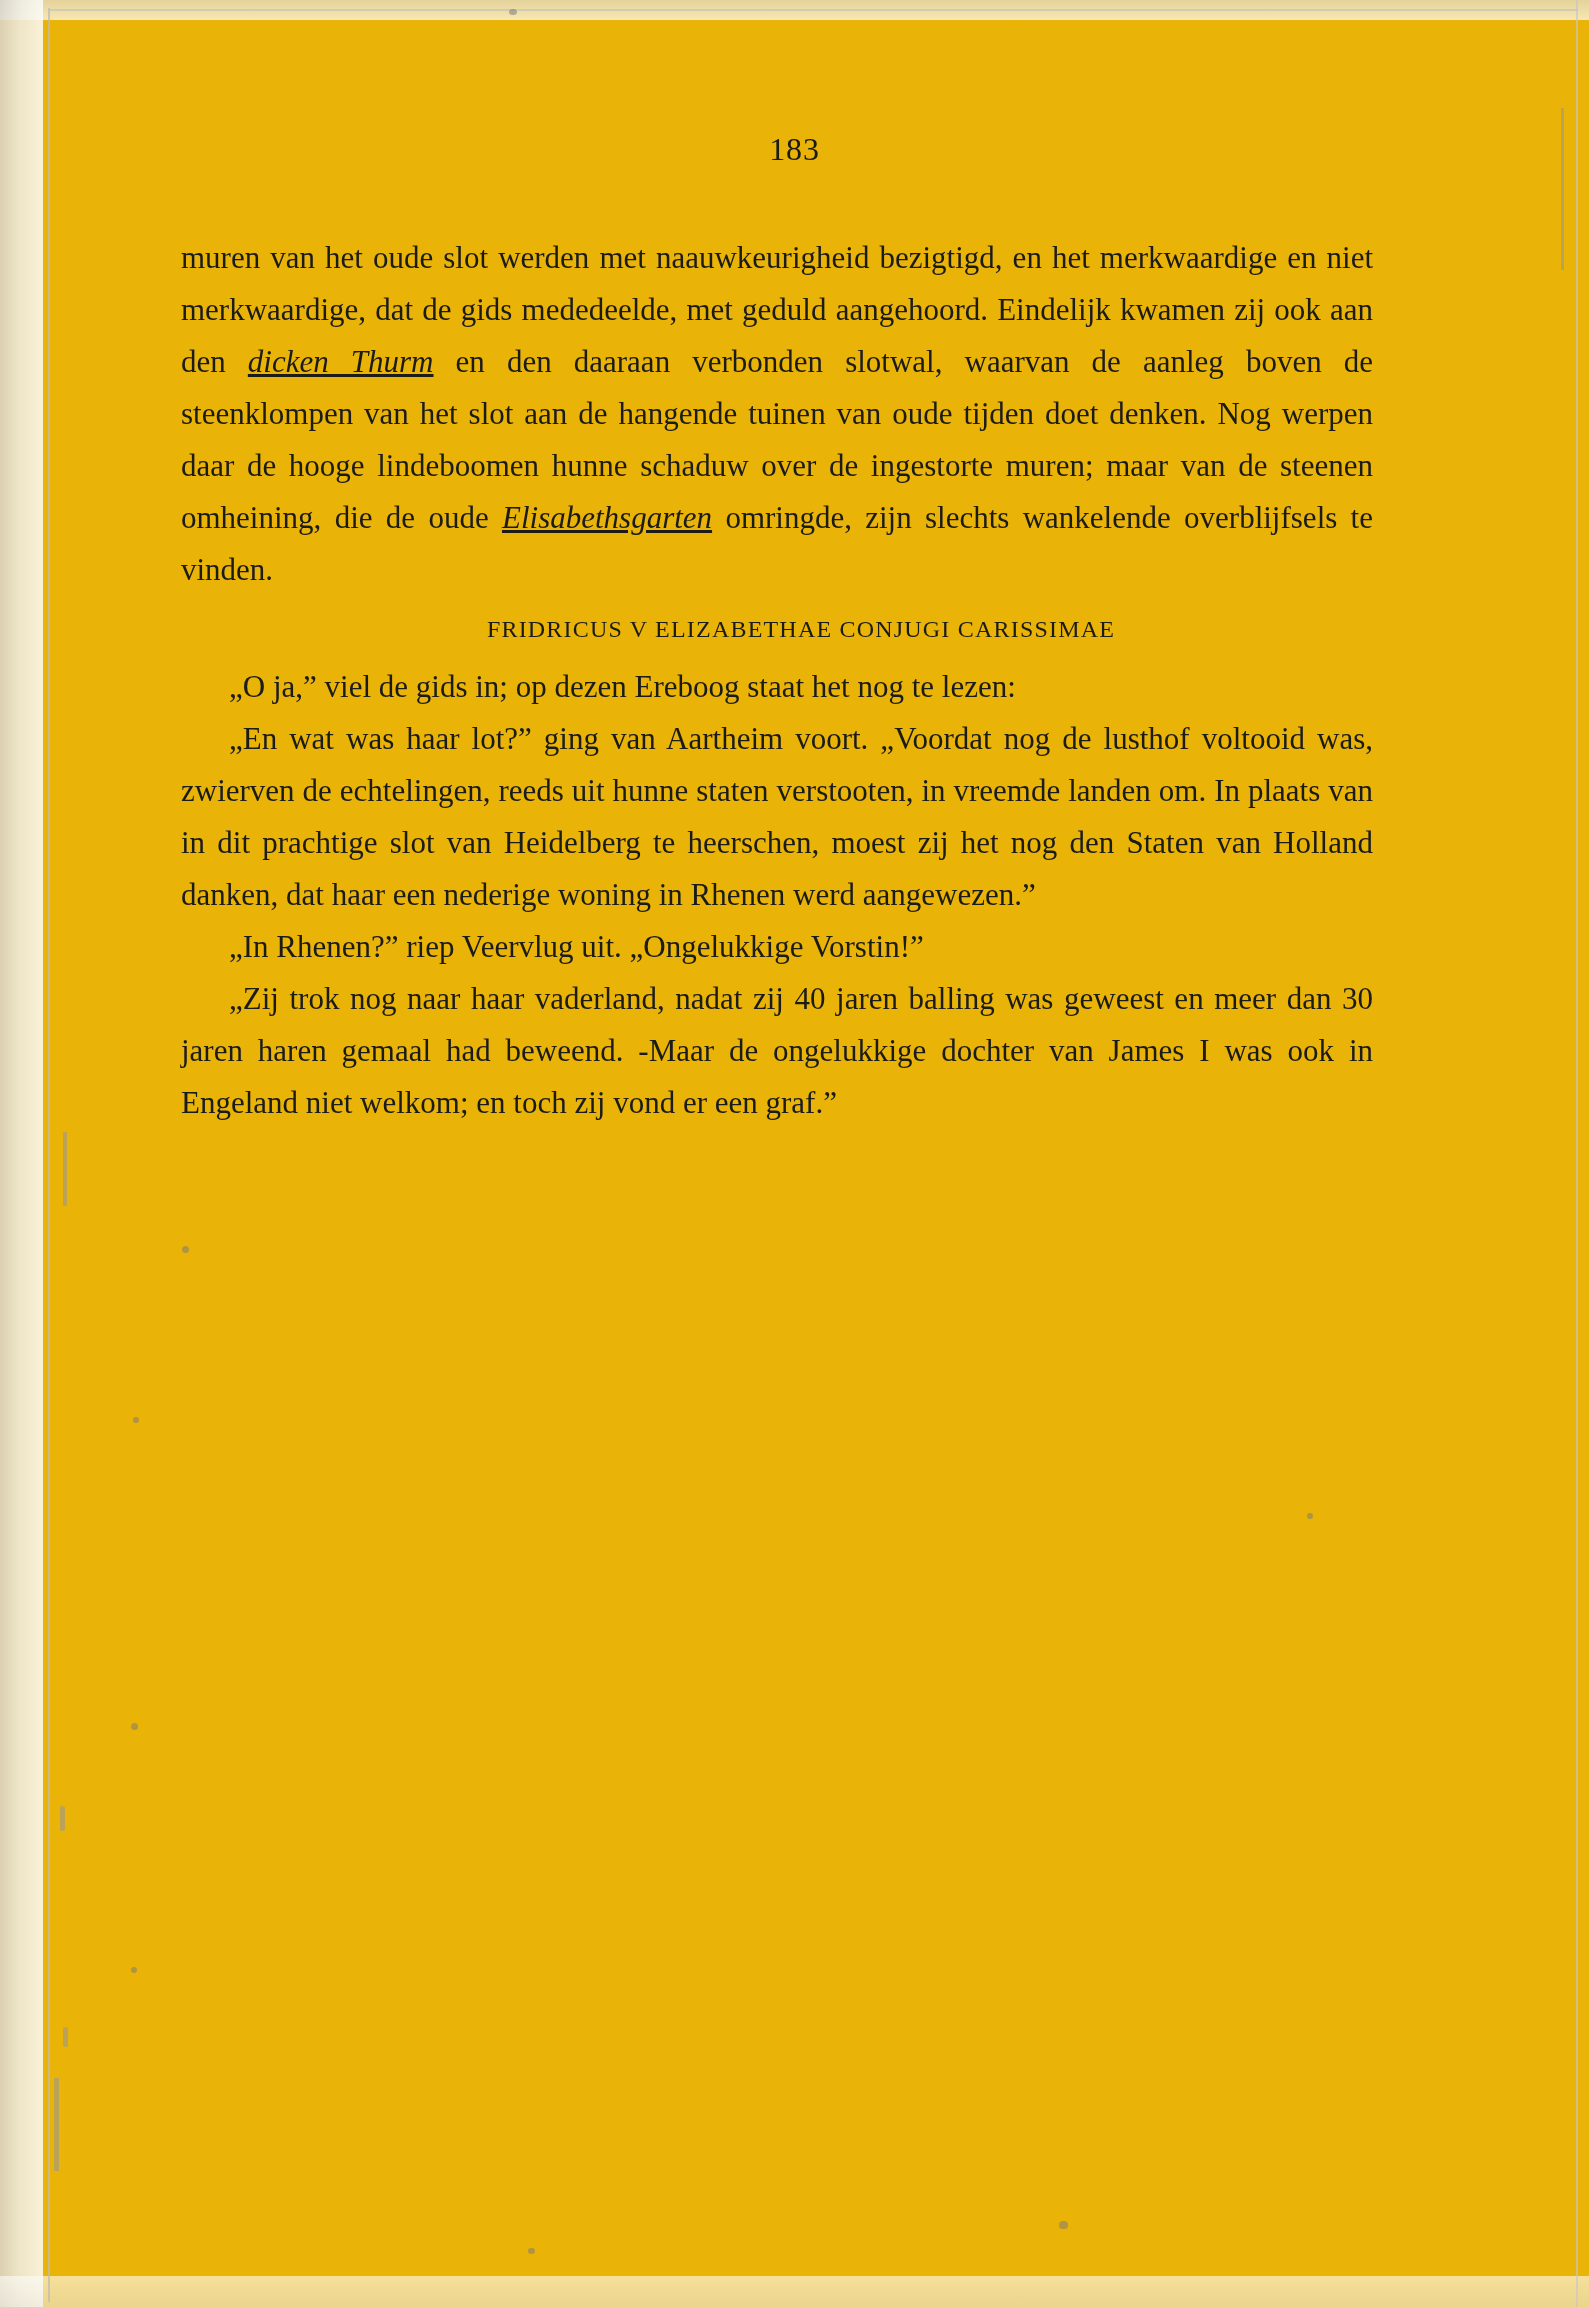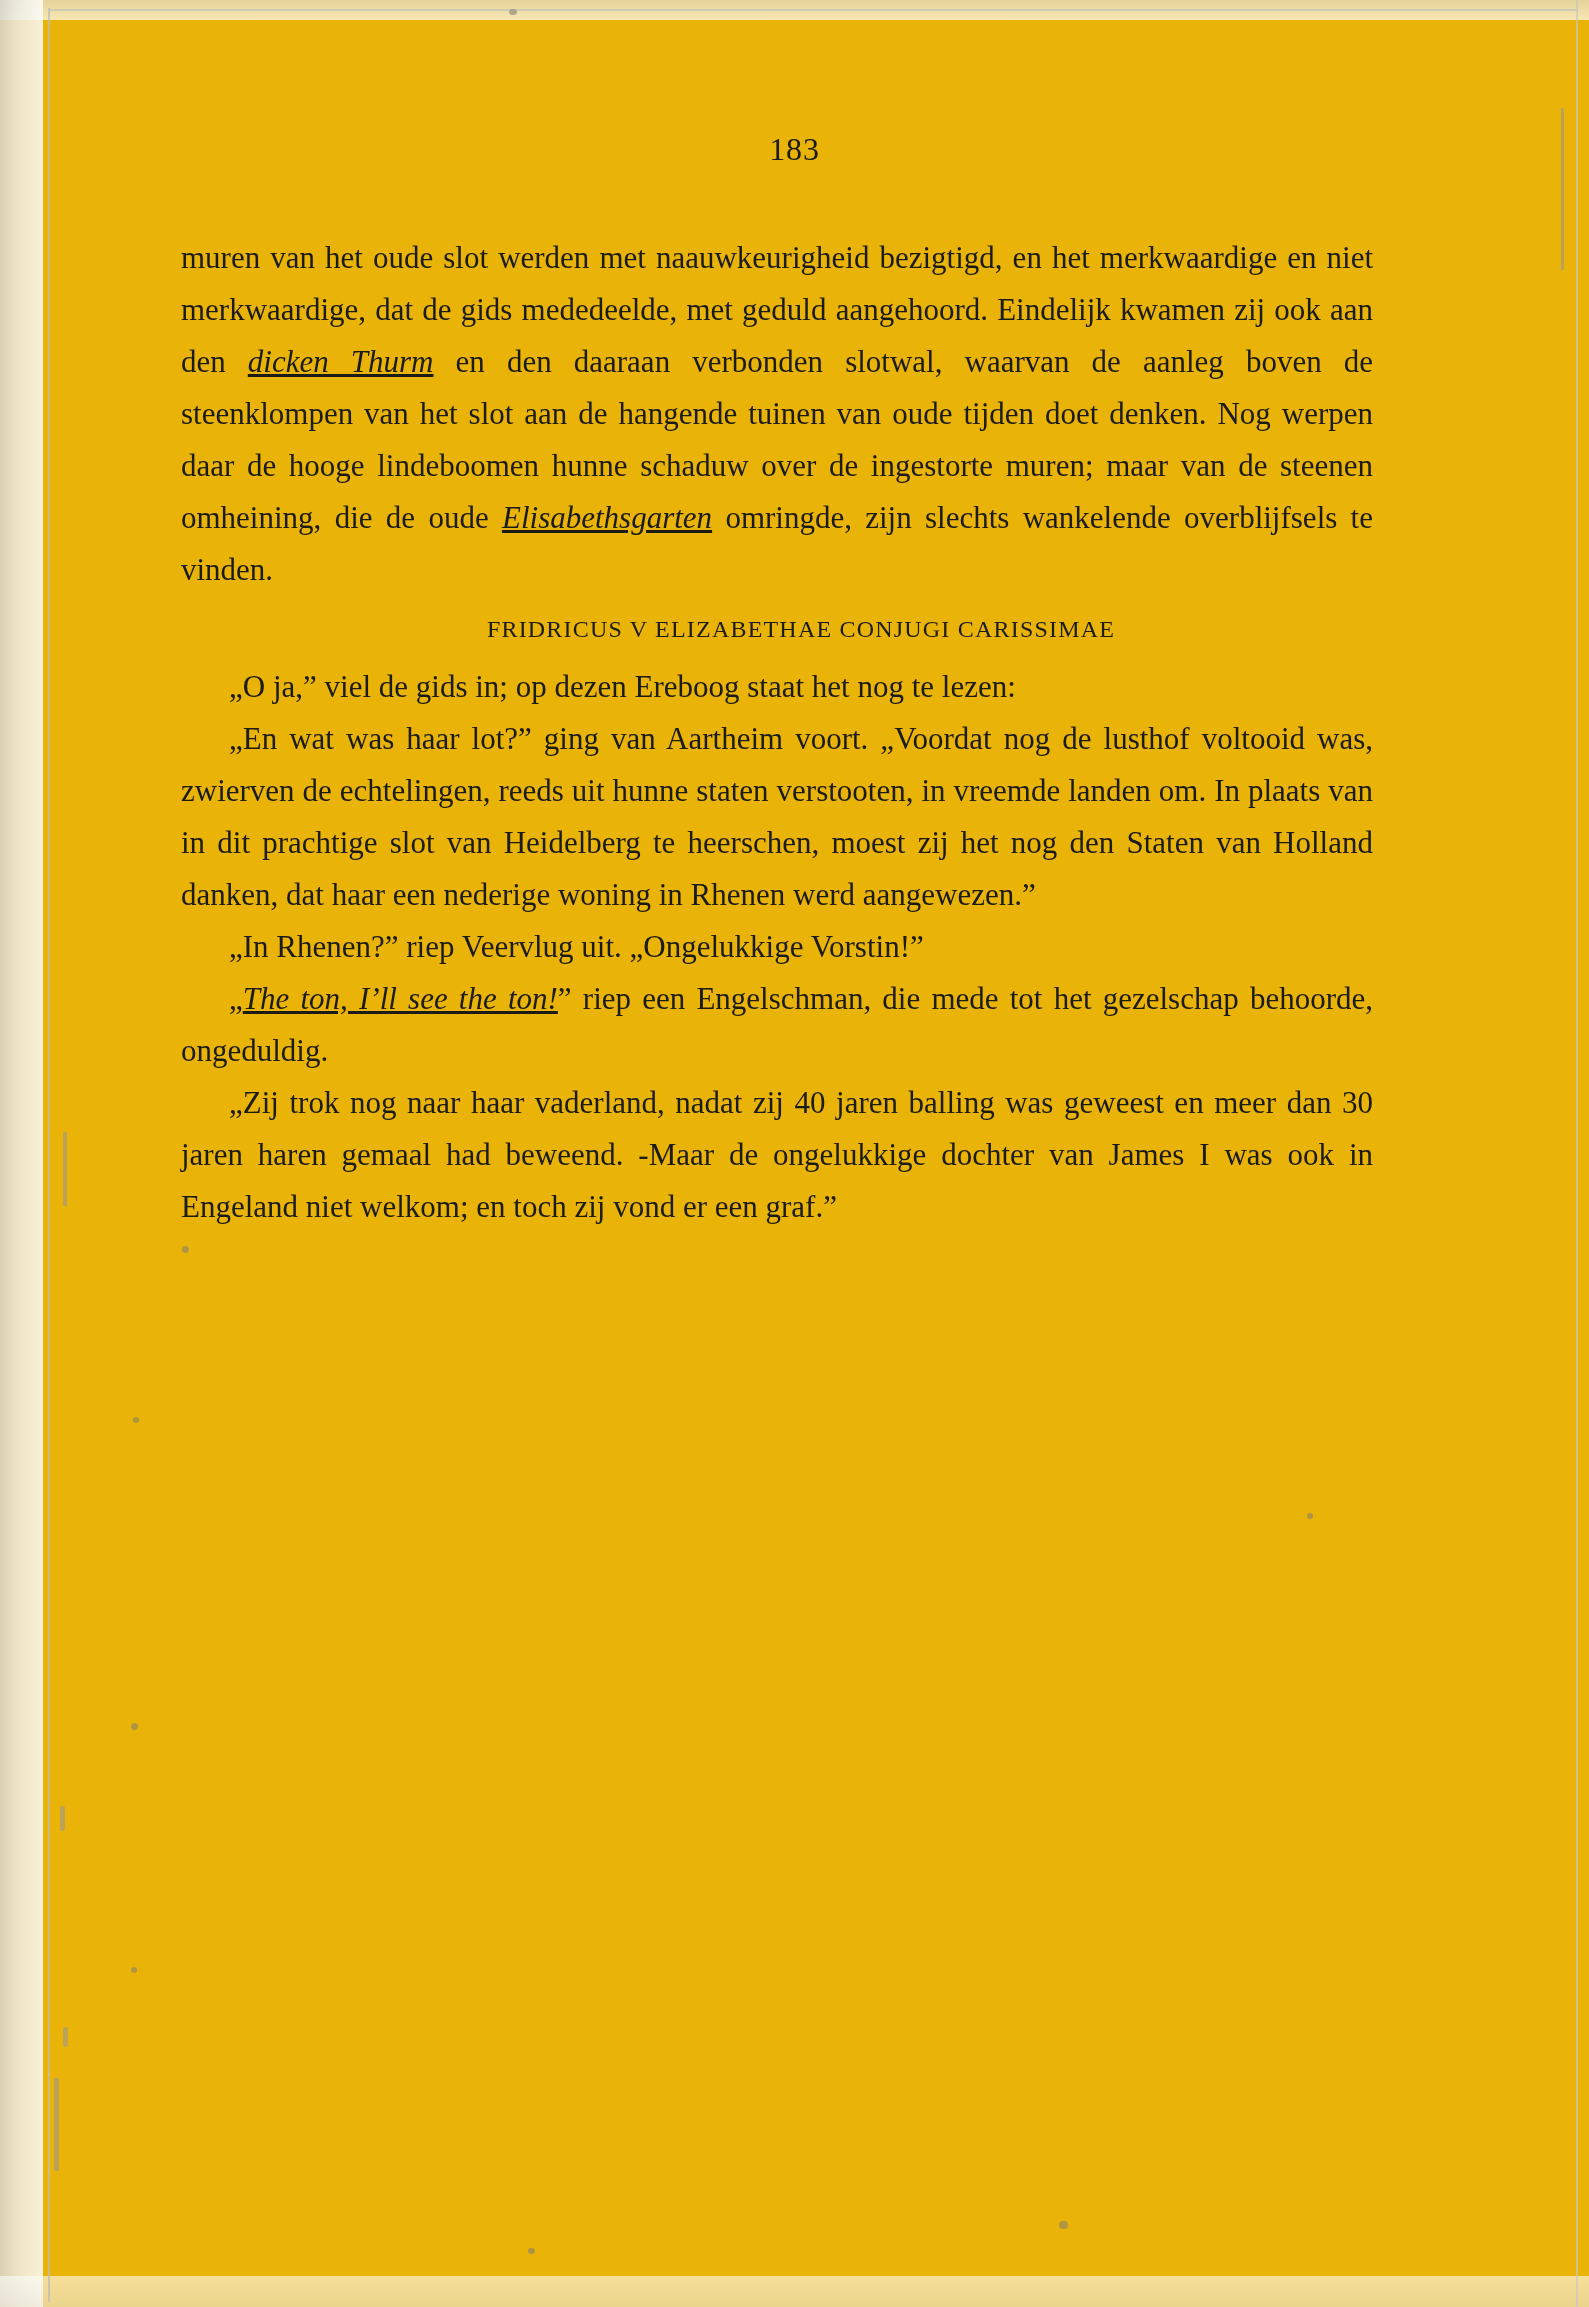--- a/index.html
+++ b/index.html
@@ -144,21 +144,20 @@
 
 
     <p class="p inscription">FRIDRICUS V ELIZABETHAE CONJUGI CARISSIMAE</p>
 
     <p class="p"><span>„O ja,” viel de gids in; op dezen Ereboog staat het nog te lezen:</span></p>
 
     <p class="p"><span>„En wat was haar lot?” ging van Aartheim voort. „Voordat nog de lusthof voltooid was, zwierven de echtelingen, reeds uit hunne staten verstooten, in vreemde landen om. In plaats van in dit prachtige slot van Heidelberg te heerschen, moest zij het nog den Staten van Holland danken, dat haar een nederige woning in Rhenen werd aangewezen.”</span></p>
 
     <p class="p"><span>„In Rhenen?” riep Veervlug uit. „Ongelukkige Vorstin!”</span></p>
 
-    <p class="p"><span>„</span><span class="it">The ton, I’ll see the ton!</span><span>” riep een Engelschman, die mede tot het gezelschap behoorde, ongeduldig.</span></p>
 
 
     <p class="p"><span>„Zij trok nog naar haar vaderland, nadat zij 40 jaren balling was geweest en meer dan 30 jaren haren gemaal had beweend. -Maar de ongelukkige dochter van James I was ook in Engeland niet welkom; en toch zij vond er een graf.”</span></p>
 
   </div>
 
   <span class="speck" style="left:509px; top:9.3px; width:7.7px; height:6.2px;"></span>
   <span class="speck" style="left:1059px; top:2221px; width:8.5px; height:7.7px;"></span>
   <span class="speck" style="left:528px; top:2248px; width:7px; height:6.2px;"></span>
   <span class="speck" style="left:182px; top:1246px; width:7px; height:7px;"></span>

